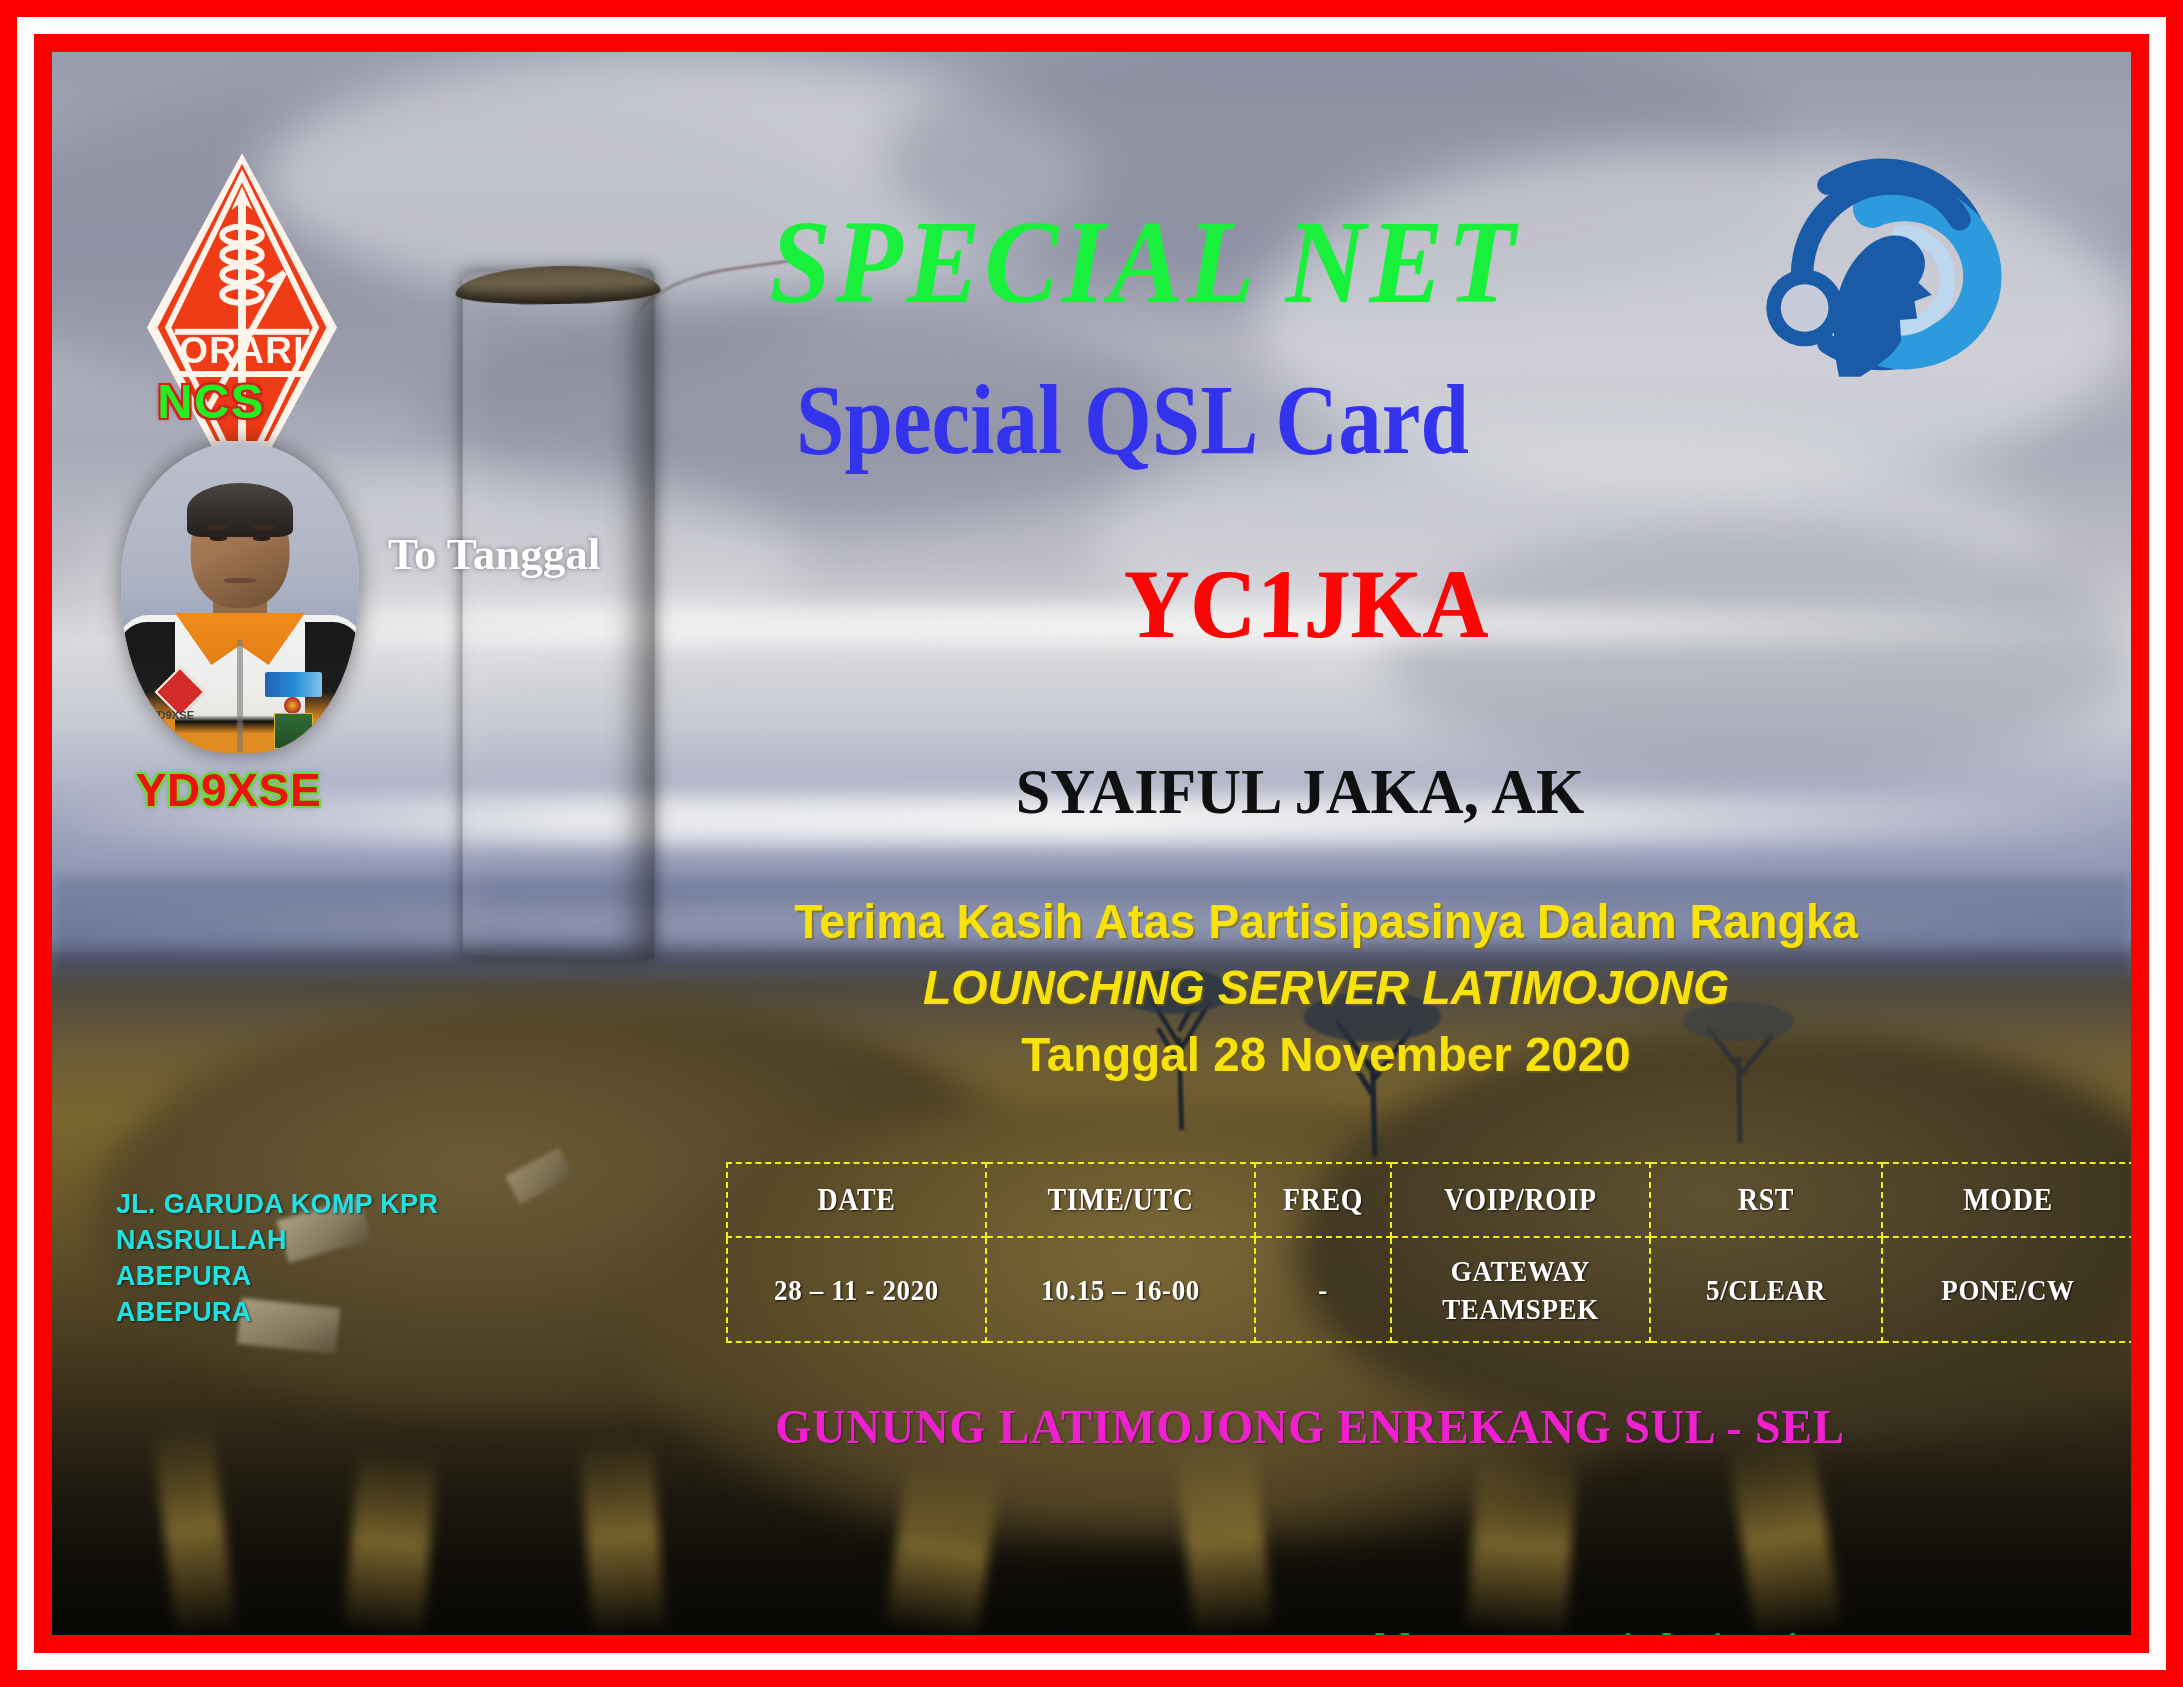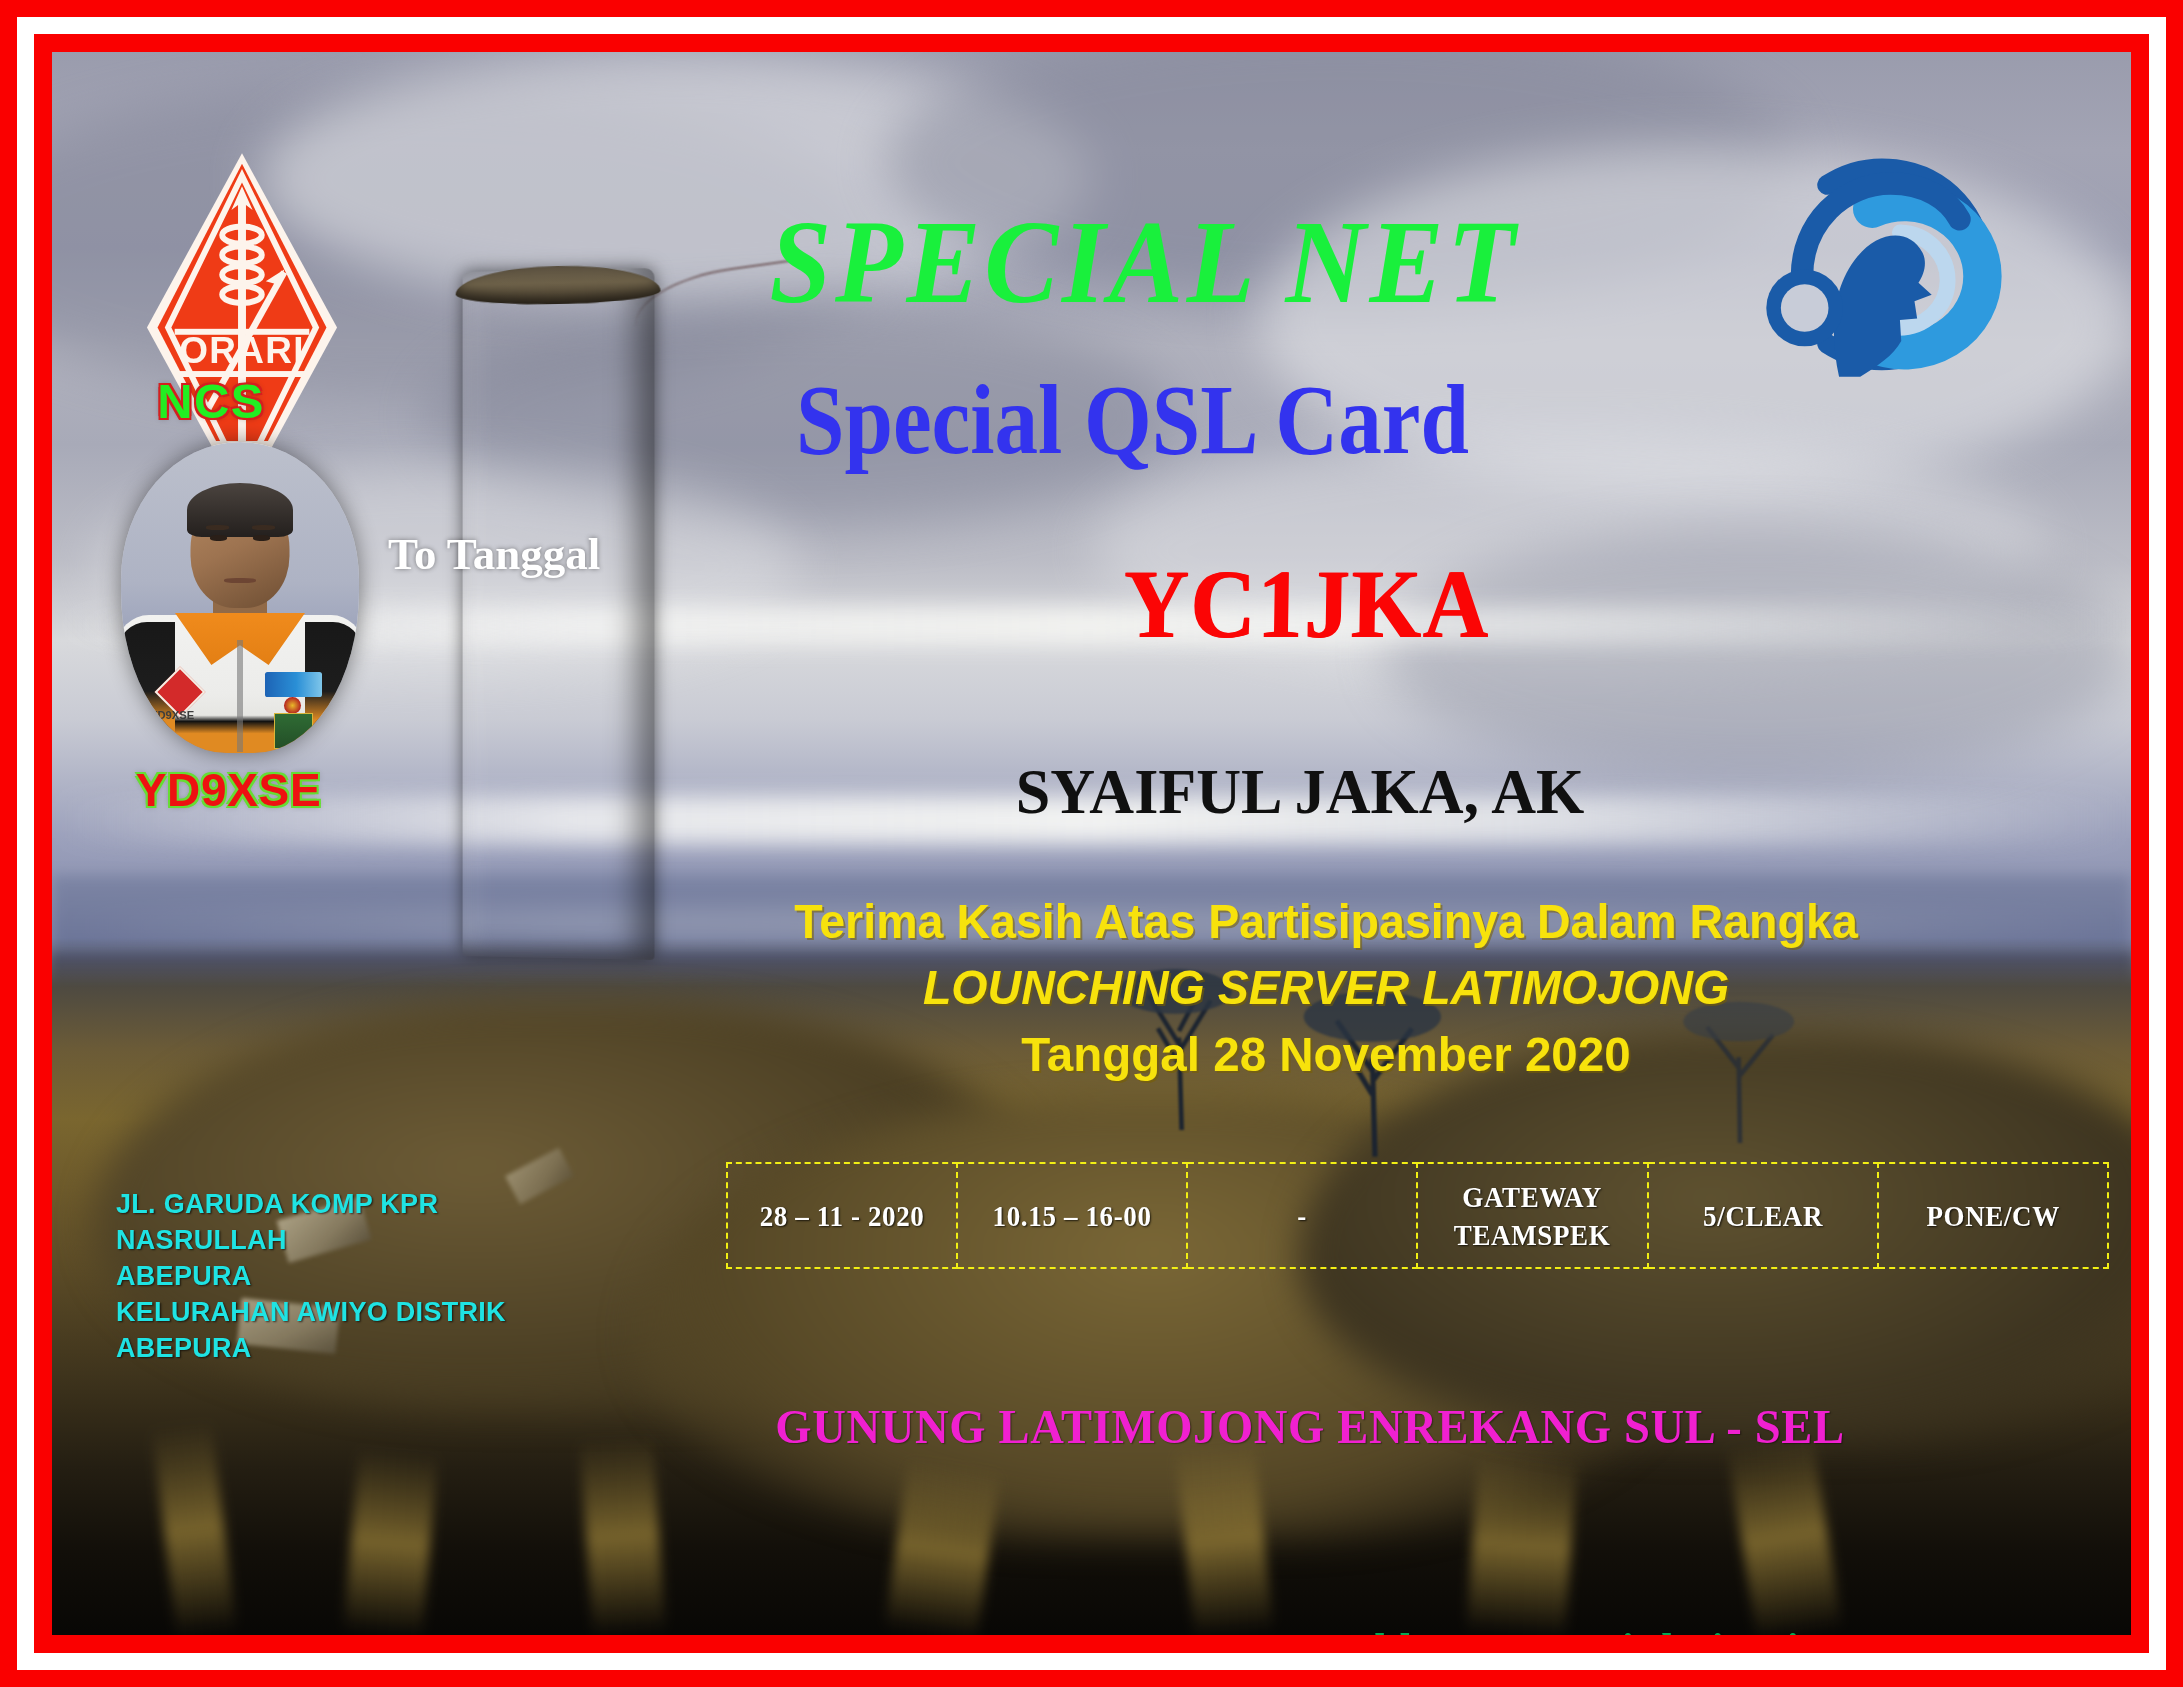--- a/index.html
+++ b/index.html
@@ -510,26 +510,33 @@
       <div class="p-logo"></div>
       <div class="p-lanyard"></div>
       <div class="p-badge"></div>
     </div>
     <div class="yd-label">YD9XSE</div>
 
     <div class="address">
       <div>JL. GARUDA KOMP KPR</div>
       <div>NASRULLAH</div>
       <div>ABEPURA</div>
-      <div>KELURAHAN AWIYO DISTRIK</div>
       <div>ABEPURA</div>
     </div>
 
     <table class="qso-table">
       <tbody>
+          <tr class="head">
+        <td class="col-date">DATE</td>
+        <td class="col-time">TIME/UTC</td>
+        <td class="col-freq">FREQ</td>
+        <td class="col-voip">VOIP/ROIP</td>
+        <td class="col-rst">RST</td>
+        <td class="col-mode">MODE</td>
+      </tr>
       <tr class="body">
         <td>28 – 11 - 2020</td>
         <td>10.15 – 16-00</td>
         <td>-</td>
         <td class="two-line">
           <div>GATEWAY</div>
           <div>TEAMSPEK</div>
         </td>
         <td>5/CLEAR</td>
         <td>PONE/CW</td>

